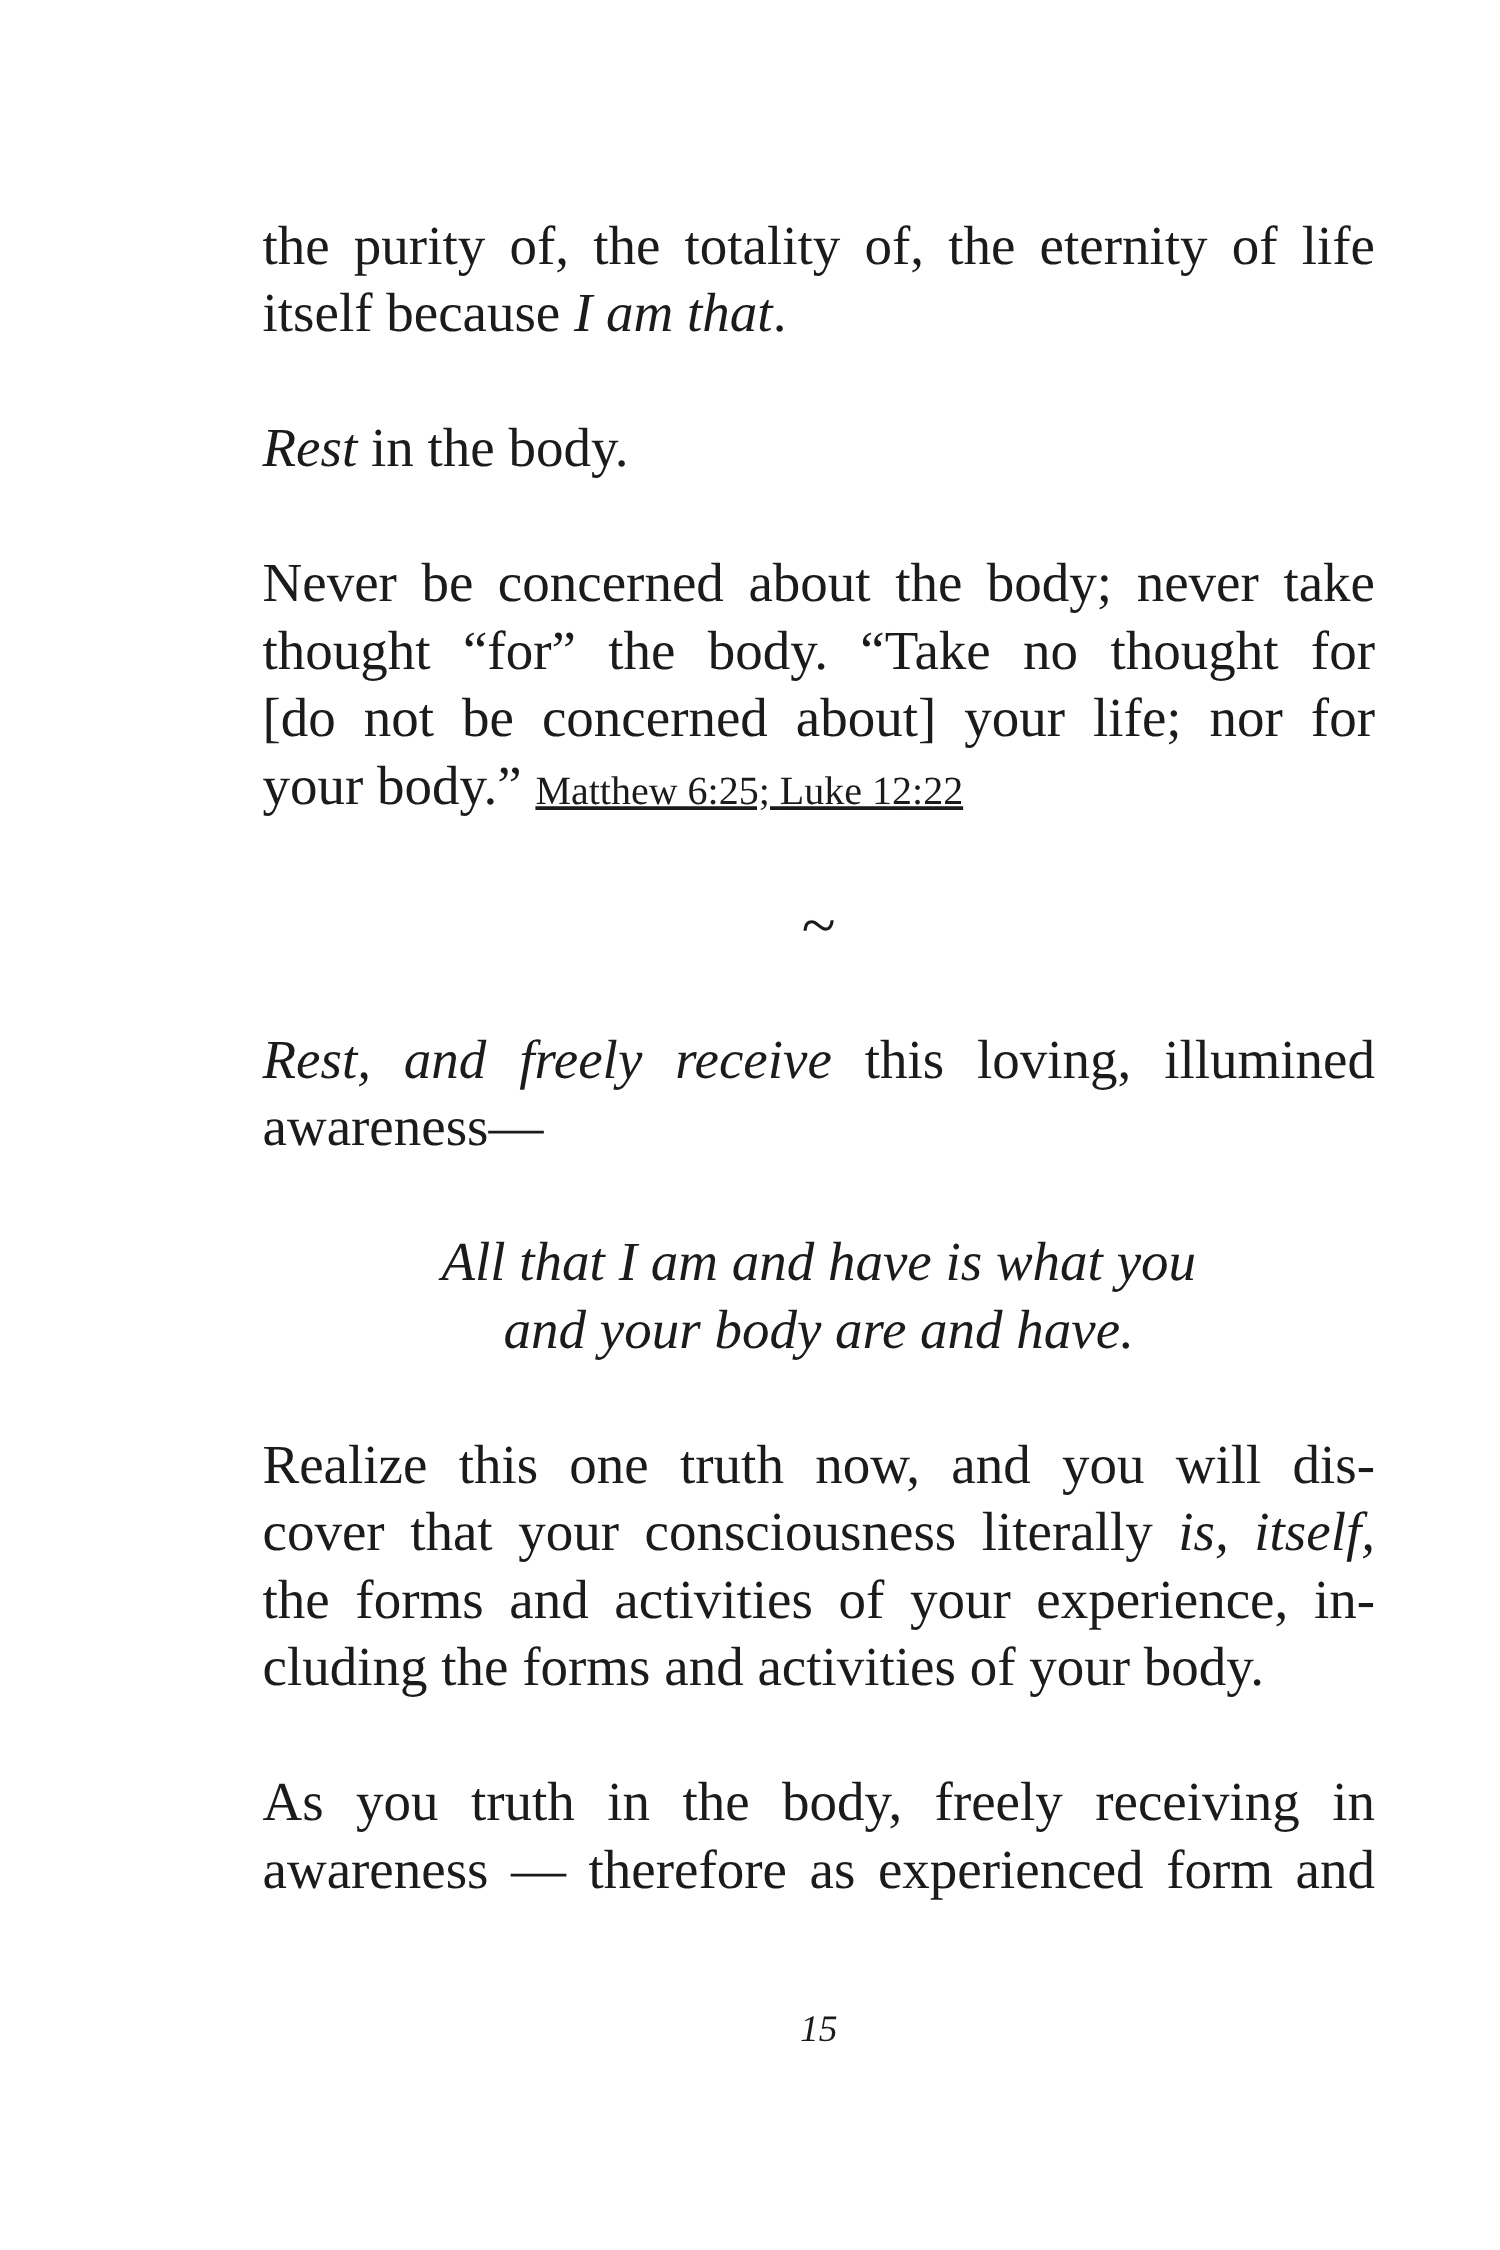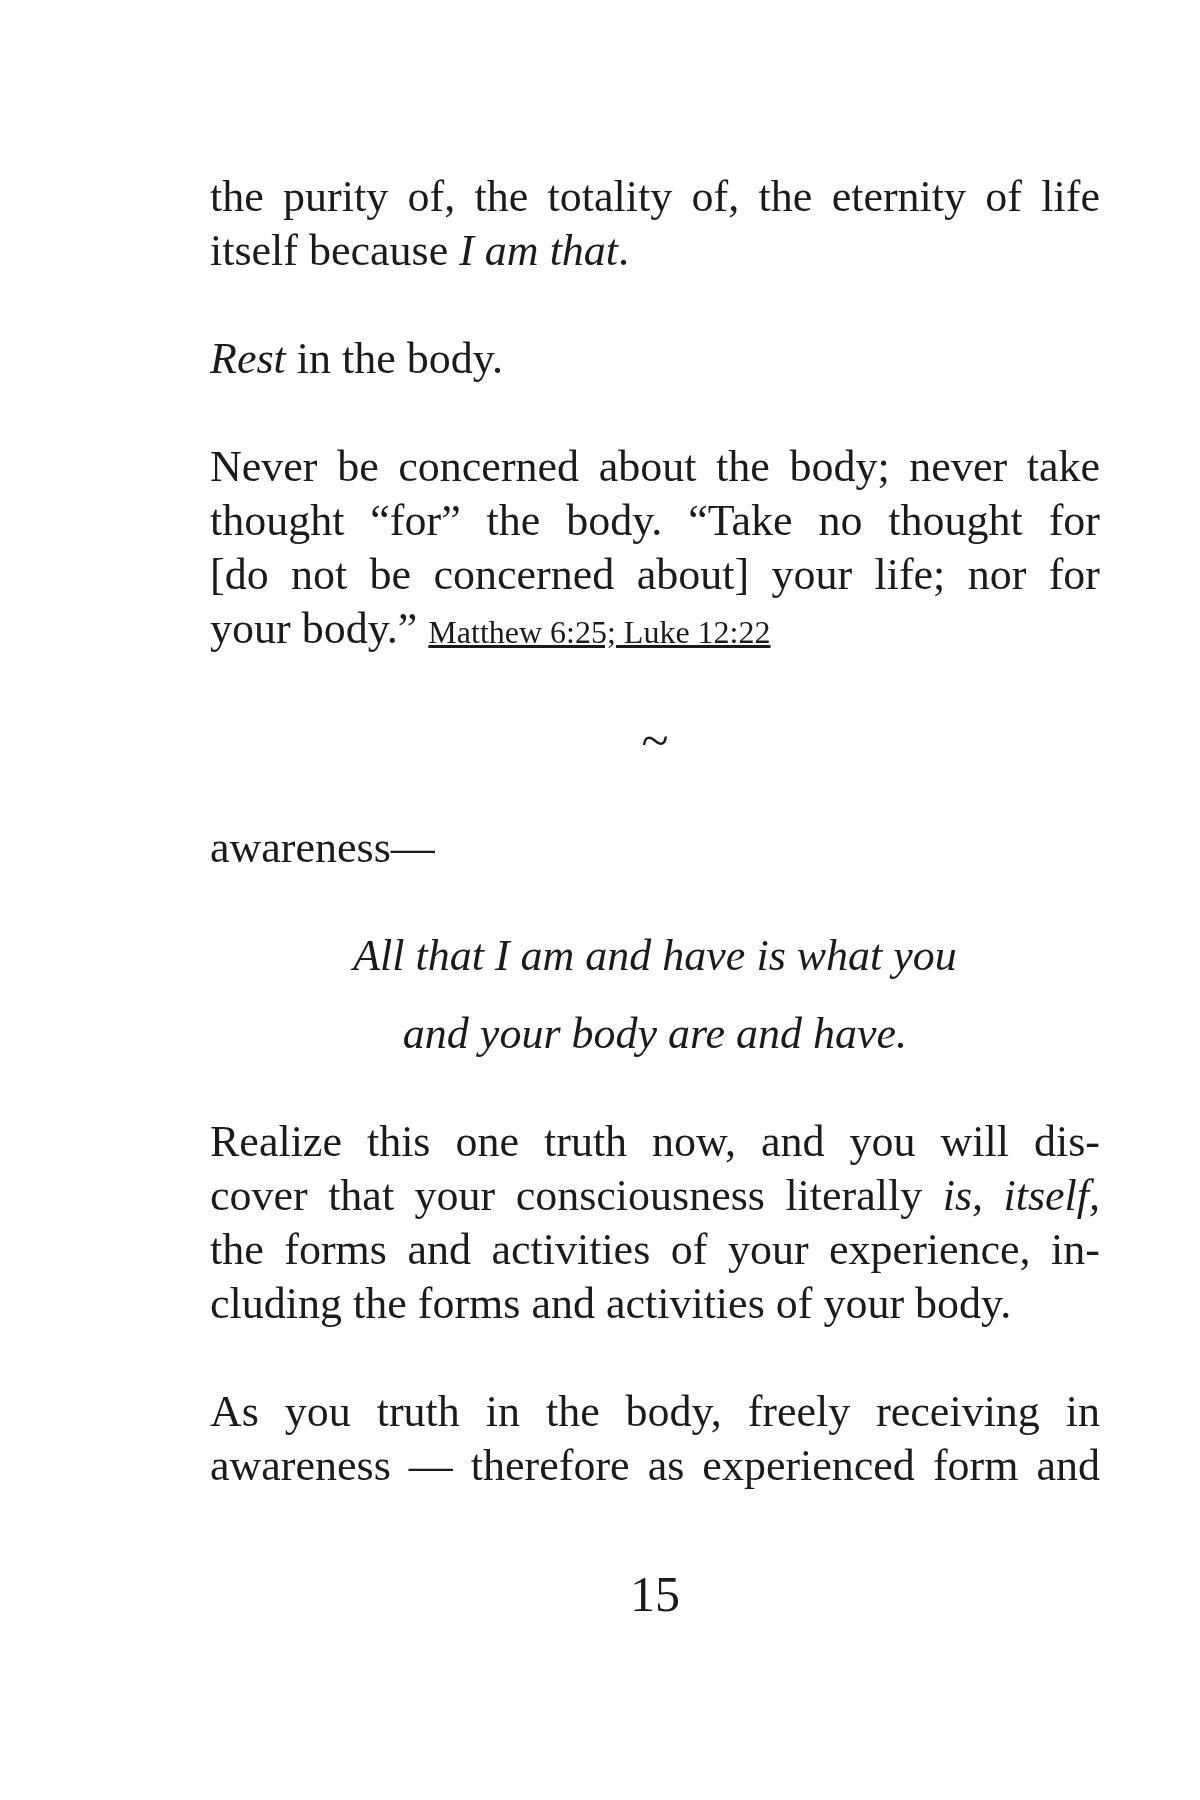--- a/index.html
+++ b/index.html
@@ -41,27 +41,27 @@
     font-size: 50px;
     line-height: 54px;
   }
   .quote {
     margin-top: 54px;
     font-style: italic;
   }
   .quote .line {
     text-align: right;
     text-align-last: center;
-    margin-top: 24px;
   }
   .page-number {
     margin-top: 74px;
     text-align: center;
-    font-size: 50px;
+    font-size: 30px;
     line-height: 54px;
+    font-style: italic;
   }
 </style>
 </head>
 <body>
 
 <div class="page">
   <main class="text-block">
 
     <p class="para first">
         <span class="line">the purity of, the totality of, the eternity of life</span>
@@ -75,20 +75,21 @@
     <p class="para">
         <span class="line">Never be concerned about the body; never take</span>
         <span class="line">thought “for” the body. “Take no thought for</span>
         <span class="line">[do not be concerned about] your life; nor for</span>
         <span class="line last"><span>your body.” </span><span class="citation">Matthew 6:25; Luke 12:22</span></span>
       </p>
 
     <div class="separator">~</div>
 
     <p class="para">
+        <span class="line"><em>Rest, and freely receive</em><span> this loving, illumined</span></span>
         <span class="line last">awareness—</span>
       </p>
 
     <div class="para quote">
         <span class="line">All that I am and have is what you</span>
         <span class="line">and your body are and have.</span>
       </div>
 
     <p class="para">
         <span class="line">Realize this one truth now, and you will dis-</span>

